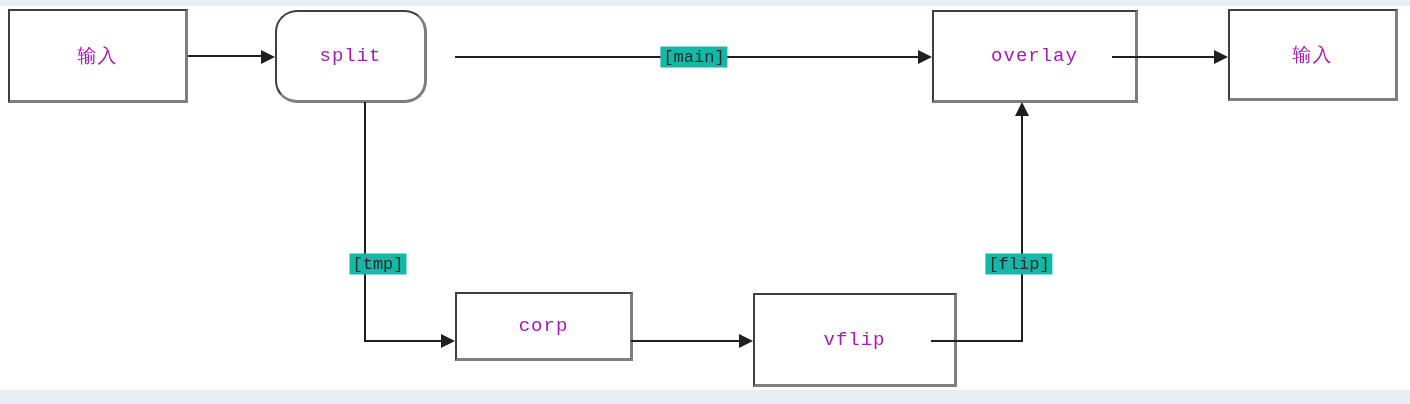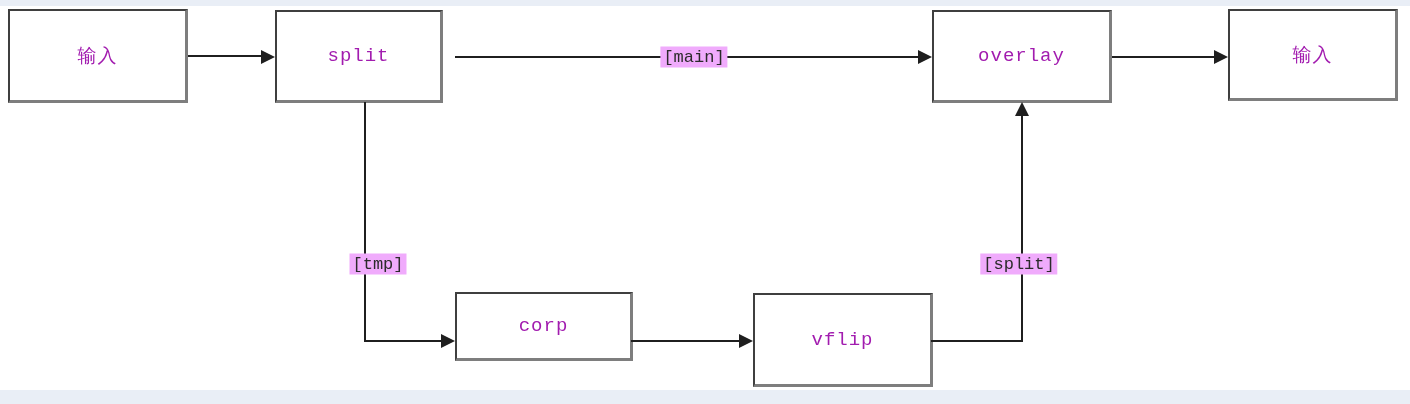--- a/index.html
+++ b/index.html
@@ -47,33 +47,33 @@
   .arrow-up {
     position: absolute;
     width: 0; height: 0;
     border-left: 7px solid transparent;
     border-right: 7px solid transparent;
     border-bottom: 14px solid #1f1f1f;
   }
   .edge-label {
     position: absolute;
     transform: translate(-50%, -50%);
-    background: #f0abfc;
+    background: #14b8a6;
     padding: 1px 3px;
     font-size: 17px;
     color: #2b2b2b;
     white-space: nowrap;
   }
   
   .n-input-left  { left: 8px;    top: 9px;   width: 180px; height: 94px; }
-  .n-split       { left: 275px;  top: 10px;  width: 168px; height: 93px; }
-  .n-overlay     { left: 932px;  top: 10px;  width: 180px; height: 93px; }
+  .n-split       { left: 275px;  top: 10px;  width: 152px; height: 93px; border-radius: 22px; }
+  .n-overlay     { left: 932px;  top: 10px;  width: 206px; height: 93px; }
   .n-input-right { left: 1228px; top: 9px;   width: 170px; height: 92px; }
   .n-corp        { left: 455px;  top: 292px; width: 178px; height: 69px; }
-  .n-vflip       { left: 753px;  top: 293px; width: 180px; height: 94px; }
+  .n-vflip       { left: 753px;  top: 293px; width: 204px; height: 94px; }
   
   .e1  { left: 188px;  top: 55px;  width: 74px; }
   .a1  { left: 261px;  top: 50px; }
   .e2  { left: 455px;  top: 56px;  width: 464px; }
   .a2  { left: 918px;  top: 50px; }
   .l-main { left: 694px; top: 57px; }
   .e3v { left: 364px;  top: 102px; height: 239px; }
   .e3h { left: 364px;  top: 340px; width: 78px; }
   .a3  { left: 441px;  top: 334px; }
   .l-tmp { left: 367px; top: 264px; margin-left: 11px; }
@@ -122,17 +122,17 @@
   <div class="hline e3h"></div>
   <div class="arrow-right a3"></div>
   <div class="edge-label l-tmp">[tmp]</div>
 
   <div class="hline e4"></div>
   <div class="arrow-right a4"></div>
 
   <div class="hline e5h"></div>
   <div class="vline e5v"></div>
   <div class="arrow-up a5"></div>
-  <div class="edge-label l-flip">[split]</div>
+  <div class="edge-label l-flip">[flip]</div>
 
   <div class="hline e6"></div>
   <div class="arrow-right a6"></div>
 </div>
 
 </body></html>

